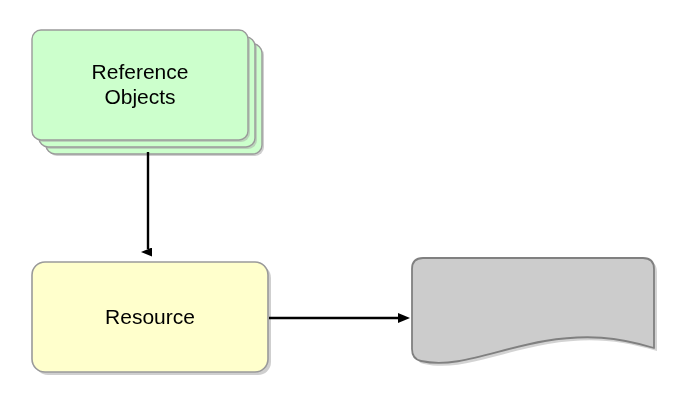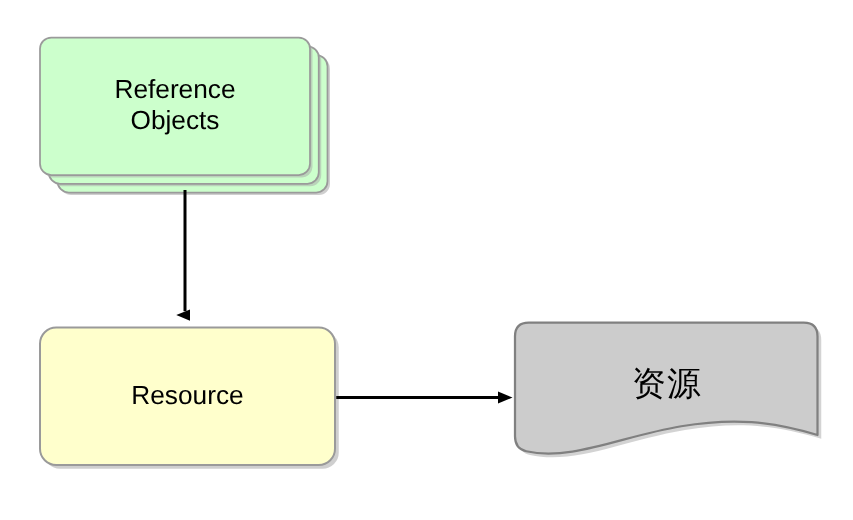--- a/index.html
+++ b/index.html
@@ -132,17 +132,14 @@
 
   <div class="node-label label-latin" id="label-reference-objects">
     <span>Reference</span>
     <span>Objects</span>
   </div>
 
   <div class="node-label label-latin" id="label-resource-manager">
     <span>Resource</span>
   </div>
 
-  <div class="node-label label-cjk" id="label-resource-doc">
-    <span>资源</span>
-  </div>
 
 </div>
 
 </body></html>

